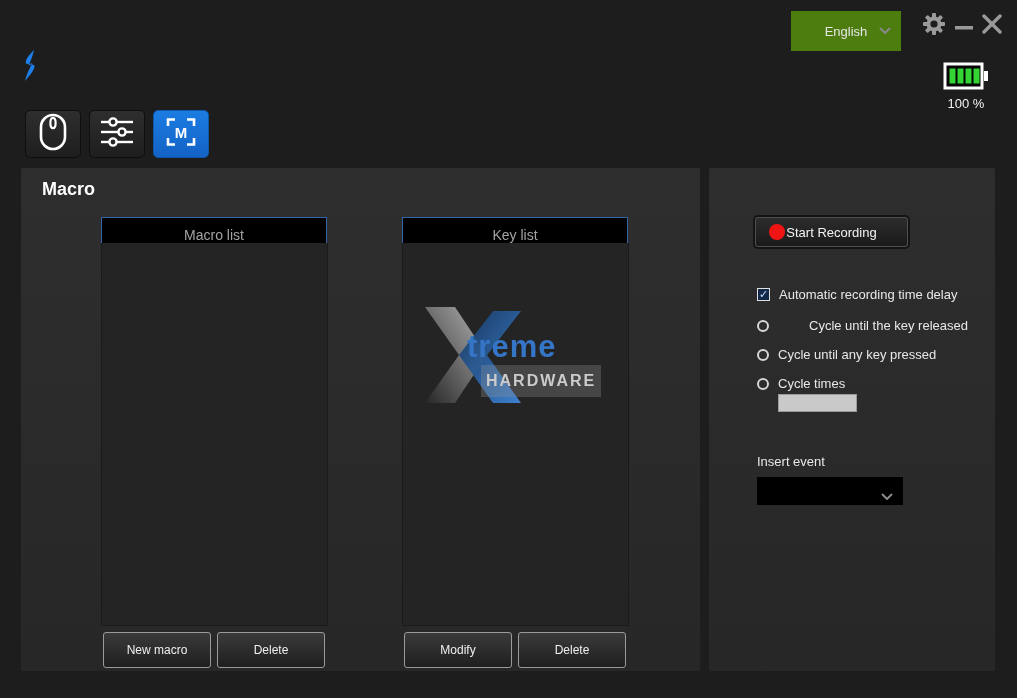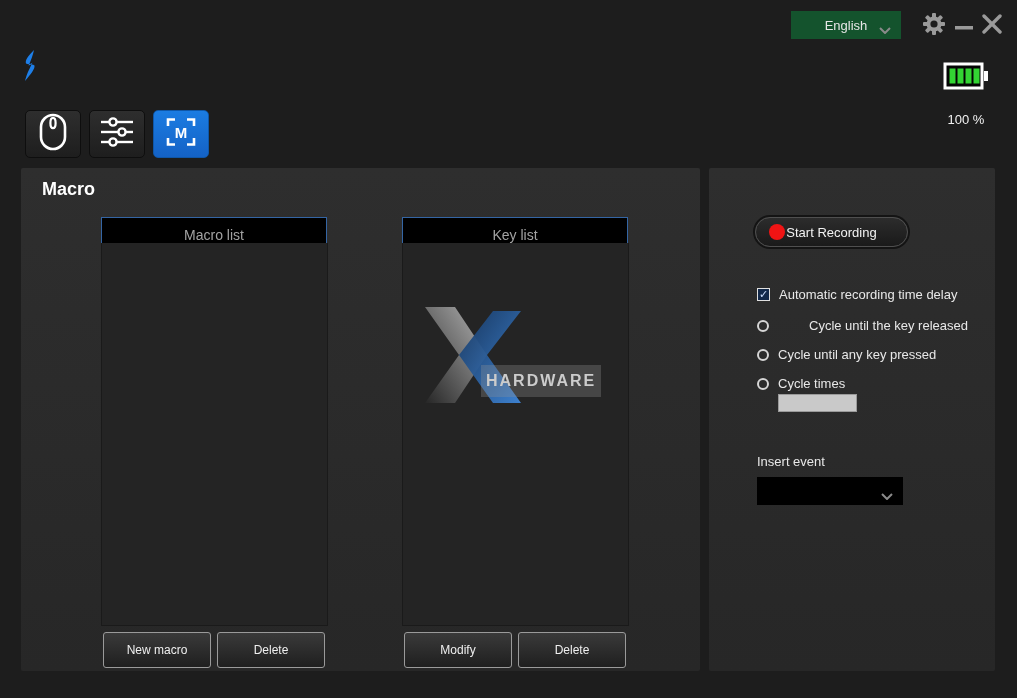--- a/index.html
+++ b/index.html
@@ -4,39 +4,39 @@
 <style>
   * { margin:0; padding:0; box-sizing:border-box; }
   html,body { background:#161616; }
   body { font-family:"Liberation Sans", sans-serif; }
   #app {
     position:relative; width:1017px; height:698px;
     background:#1d1d1d; overflow:hidden;
   }
   
   .lang-select {
-    position:absolute; left:791px; top:11px; width:110px; height:28px;
-    background:#14532d; color:#e6e6e6; font-size:13px;
+    position:absolute; left:791px; top:11px; width:110px; height:40px;
+    background:#4d7c0f; color:#e6e6e6; font-size:13px;
     display:flex; align-items:center; justify-content:center; gap:18px;
     cursor:pointer;
   }
   .lang-select .chev { position:absolute; right:10px; top:11px; }
   .winbtn { position:absolute; top:13px; width:24px; height:26px; display:flex; align-items:center; justify-content:center; cursor:pointer; }
   .gear-btn { left:922px; }
   .min-btn { left:952px; }
   .close-btn { left:980px; }
   
   .logo { position:absolute; left:20px; top:22px; height:64px; display:flex; align-items:flex-start; }
   .logo-text {
     color:#ffffff; font-weight:bold; font-size:48px; letter-spacing:-2px; line-height:60px;
   }
   .logo-bolt { position:relative; top:28px; left:2px; }
   
   .battery-wrap { position:absolute; left:938px; top:62px; width:56px; text-align:center; }
-  .battery-label { color:#f2f2f2; font-size:13px; margin-top:18px; }
+  .battery-label { color:#f2f2f2; font-size:13px; margin-top:2px; }
   
   .tab {
     position:absolute; top:110px; width:56px; height:48px; border-radius:5px;
     background:linear-gradient(180deg,#2e2e2e,#1e1e1e);
     border:1px solid #0e0e0e;
     display:flex; align-items:center; justify-content:center; cursor:pointer;
   }
   .tab.active { background:linear-gradient(180deg,#1b7ce2,#1462c6); border-color:#0f57a8; }
   .tab1 { left:25px; } .tab2 { left:89px; } .tab3 { left:153px; }
   
@@ -69,21 +69,21 @@
   }
   
   .watermark { position:absolute; left:20px; top:62px; width:185px; height:100px; pointer-events:none; }
   .wm-treme { position:absolute; left:44px; top:24px; font-size:31px; font-weight:bold; letter-spacing:1px; color:#3575c5; }
   .wm-hw {
     position:absolute; left:58px; top:60px; font-size:16px; font-weight:bold; letter-spacing:2px;
     color:#cccccc; background:rgba(150,150,150,0.30); padding:7px 5px;
   }
   
   .start-btn {
-    position:absolute; left:46px; top:49px; width:153px; height:30px; border-radius:15px;
+    position:absolute; left:46px; top:49px; width:153px; height:30px; border-radius:3px;
     background:linear-gradient(180deg,#2c2c2c,#1a1a1a);
     border:1px solid #4f4f4f; box-shadow:0 0 0 2px #141414;
     color:#f2f2f2; font-size:13px;
     display:flex; align-items:center; justify-content:center; cursor:pointer;
   }
   .rec-dot { position:absolute; left:13px; top:6px; width:16px; height:16px; border-radius:50%; background:#f01414; }
   .opt-row { position:absolute; left:48px; display:flex; align-items:center; gap:9px; color:#e8e8e8; font-size:13px; cursor:default; }
   .checkbox {
     width:13px; height:13px; background:#13294a; border:1px solid #e0e0e0;
     display:flex; align-items:center; justify-content:center;
@@ -222,20 +222,21 @@
               </linearGradient>
               <linearGradient id="wmBlue" x1="0" y1="0" x2="1" y2="1">
                 <stop offset="0" stop-color="#16365f"></stop>
                   <stop offset="1" stop-color="#3f86d8"></stop>
               </linearGradient>
             </defs>
             <polygon points="2,2 32,2 64,50 32,98 2,98 36,50" fill="url(#wmGray)"></polygon>
             <polygon points="98,6 70,6 36,50 70,98 98,98 64,50" fill="url(#wmBlue)" opacity="0.95"></polygon>
           </svg>
         </span>
+        <span class="wm-treme">treme</span>
         <span class="wm-hw">HARDWARE</span>
       </div>
     </div>
 
     <div class="small-btn" style="left:82px;">New macro</div>
     <div class="small-btn" style="left:196px;">Delete</div>
     <div class="small-btn" style="left:383px;">Modify</div>
     <div class="small-btn" style="left:497px;">Delete</div>
   </div>
 

